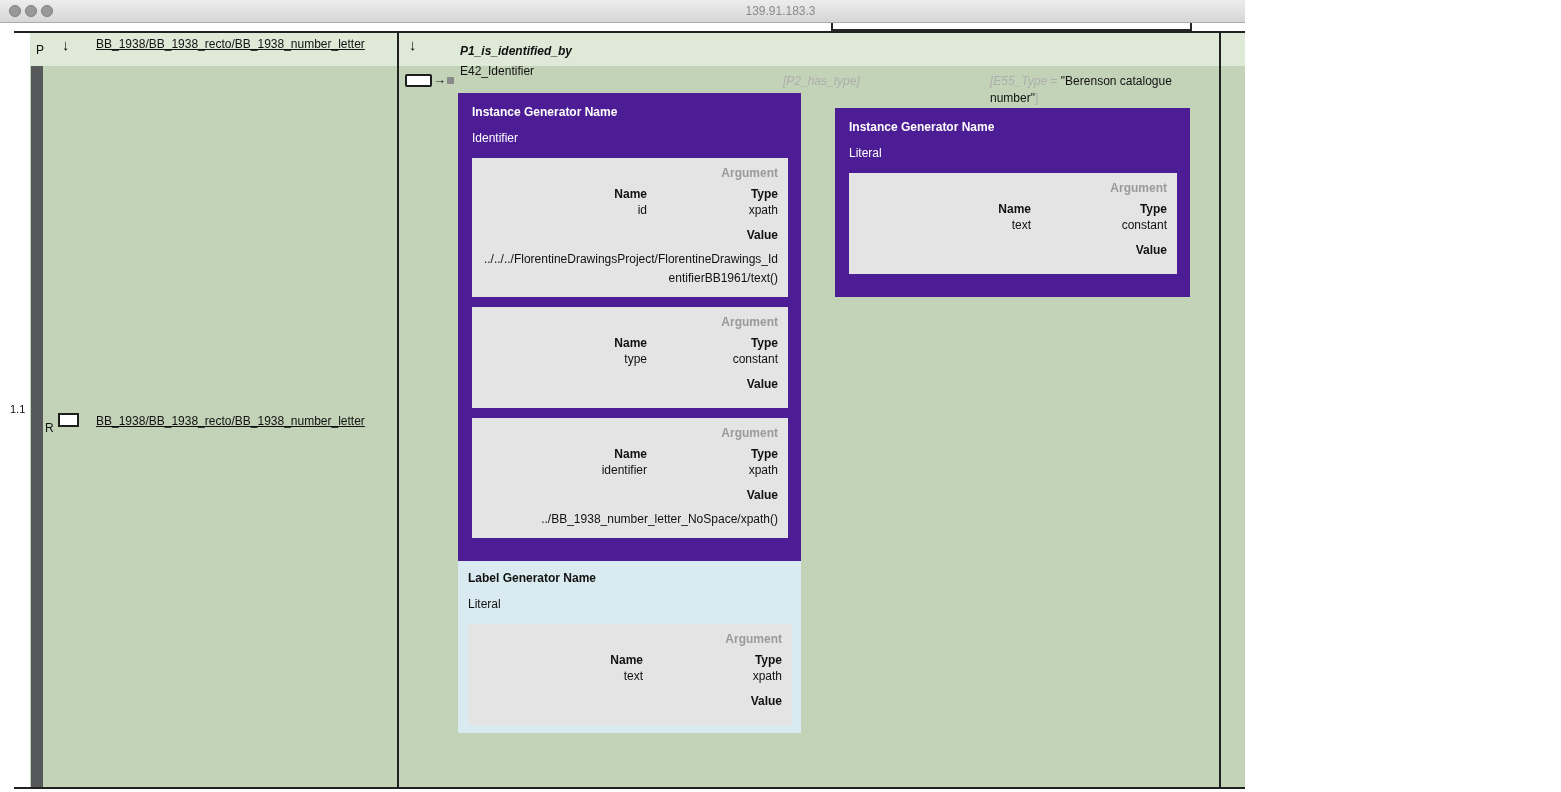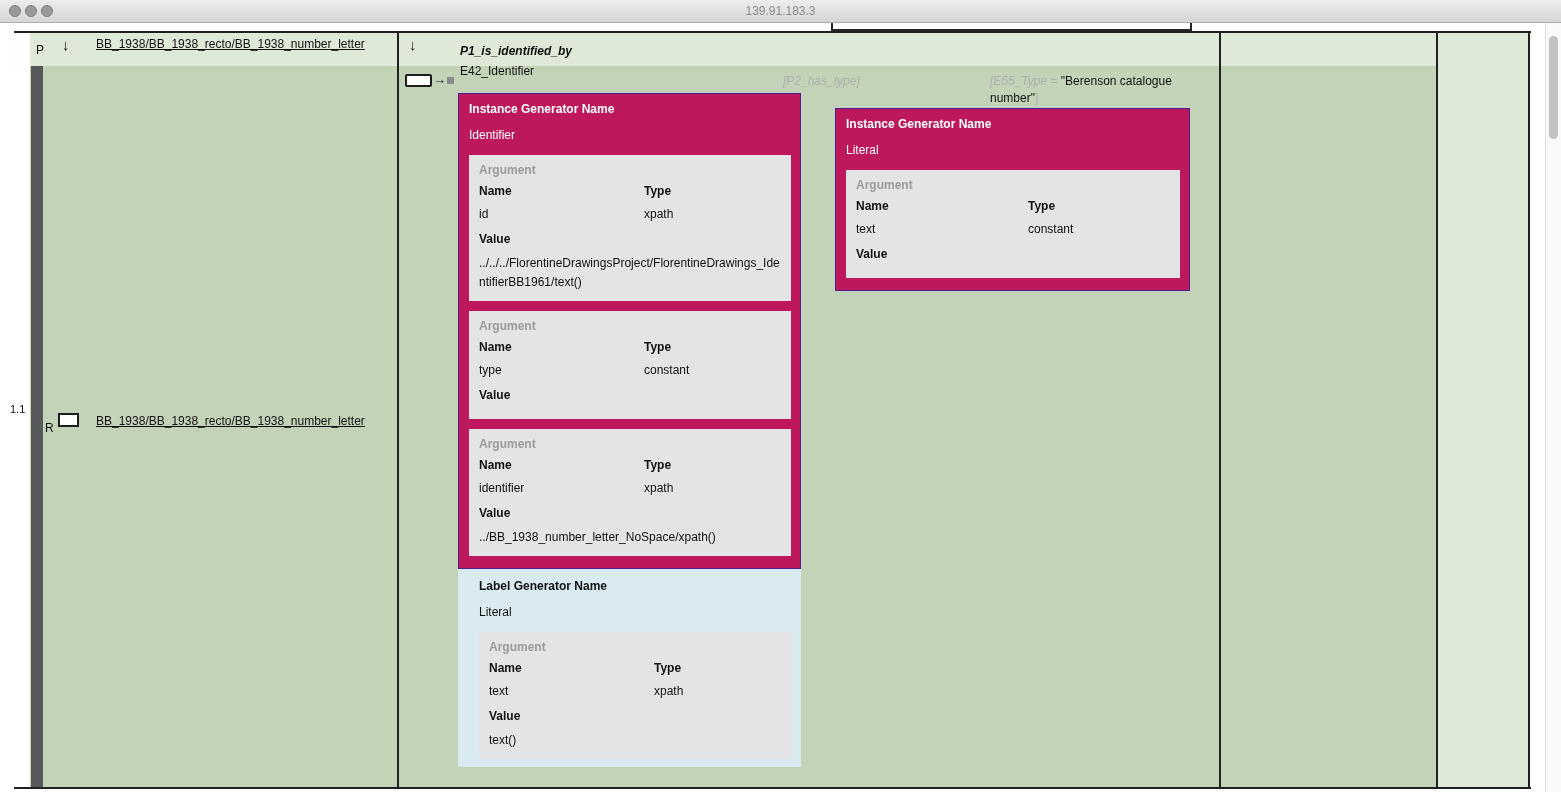--- a/index.html
+++ b/index.html
@@ -1,18 +1,18 @@
 <!DOCTYPE html>
 <html><head>
 <meta charset="utf-8">
 <style>
   * { margin:0; padding:0; box-sizing:border-box; }
   html,body { background:#ffffff; }
   #app {
-    position:relative; width:1561px; height:792px; overflow:hidden;
+    position:relative; width:1245px; height:792px; overflow:hidden;
     background:#ffffff; font-family:"Liberation Sans", sans-serif;
     font-size:12px; color:#111111;
   }
   .abs { position:absolute; }
 
   
   .titlebar {
     position:absolute; left:0; top:0; width:1561px; height:23px;
     background:linear-gradient(#ededed,#d6d6d6);
     border-bottom:1px solid #ababab;
@@ -36,29 +36,29 @@
 
   .checkbox { position:absolute; width:21px; height:14px; background:#ffffff; border:2px solid #1d1d1d; }
 
   .e42-icon { position:absolute; display:flex; align-items:center; gap:1px; }
   .e42-rect { width:27px; height:13px; background:#ffffff; border:2px solid #1d1d1d; border-radius:2px; }
   .e42-arrow { font-size:13px; line-height:13px; color:#111; margin:0 0 1px 0; }
   .e42-square { width:7px; height:7px; background:#8a8a8a; }
 
   
   .panel-col { position:absolute; left:458px; top:93px; width:343px; }
-  .panel-dark { background:#be185d; border:1px solid #4c1d95; color:#ffffff; padding:8px 9px 12px 10px; }
-  .panel-blue { background:#d9eaf0; color:#111111; padding:10px 9px 8px 21px; }
+  .panel-dark { background:#4c1d95; border:4px solid #4c1d95; color:#ffffff; padding:8px 9px 19px 10px; }
+  .panel-blue { background:#d9eaf0; color:#111111; padding:10px 9px 8px 10px; }
   .panel2 { position:absolute; left:835px; top:108px; width:355px; }
   .panel-title { font-weight:bold; line-height:14px; margin-bottom:12px; }
   .panel-name { line-height:14px; margin-bottom:13px; }
-  .argbox { background:#e4e4e4; color:#111111; padding:8px 10px 9px 10px; }
+  .argbox { background:#e4e4e4; color:#111111; padding:8px 10px 9px 10px;text-align:right; }
   .argbox + .argbox { margin-top:10px; }
   .arg-title { color:#9a9a9a; font-weight:bold; line-height:14px; margin-bottom:7px; }
-  .arg-grid { display:grid; grid-template-columns:165px 1fr; row-gap:9px; margin-bottom:11px; }
+  .arg-grid { display:grid; grid-template-columns:165px 1fr; row-gap:2px; margin-bottom:11px; }
   .arg-grid > div { line-height:14px; }
   .g2 .arg-grid { grid-template-columns:172px 1fr; }
   .bold { font-weight:bold; }
   .value-label { font-weight:bold; line-height:14px; margin-bottom:8px; }
   .arg-value { word-break:break-all; line-height:19px; }
 
   
   .scroll-track { position:absolute; left:1545px; top:23px; width:16px; height:769px;
     background:#f9f9f9; border-left:1px solid #e2e2e2; }
   .scroll-thumb { position:absolute; left:3px; top:13px; width:9px; height:103px;
@@ -166,21 +166,20 @@
 
       <div class="argbox">
         <div class="arg-title">Argument</div>
         <div class="arg-grid">
           <div class="bold">Name</div>
           <div class="bold">Type</div>
           <div>text</div>
           <div>xpath</div>
         </div>
         <div class="value-label">Value</div>
-        <div class="arg-value">text()</div>
       </div>
     </div>
 
   </div>
 
   <div class="panel-dark panel2 g2">
     <div class="panel-title">Instance Generator Name</div>
     <div class="panel-name">Literal</div>
 
     <div class="argbox">

